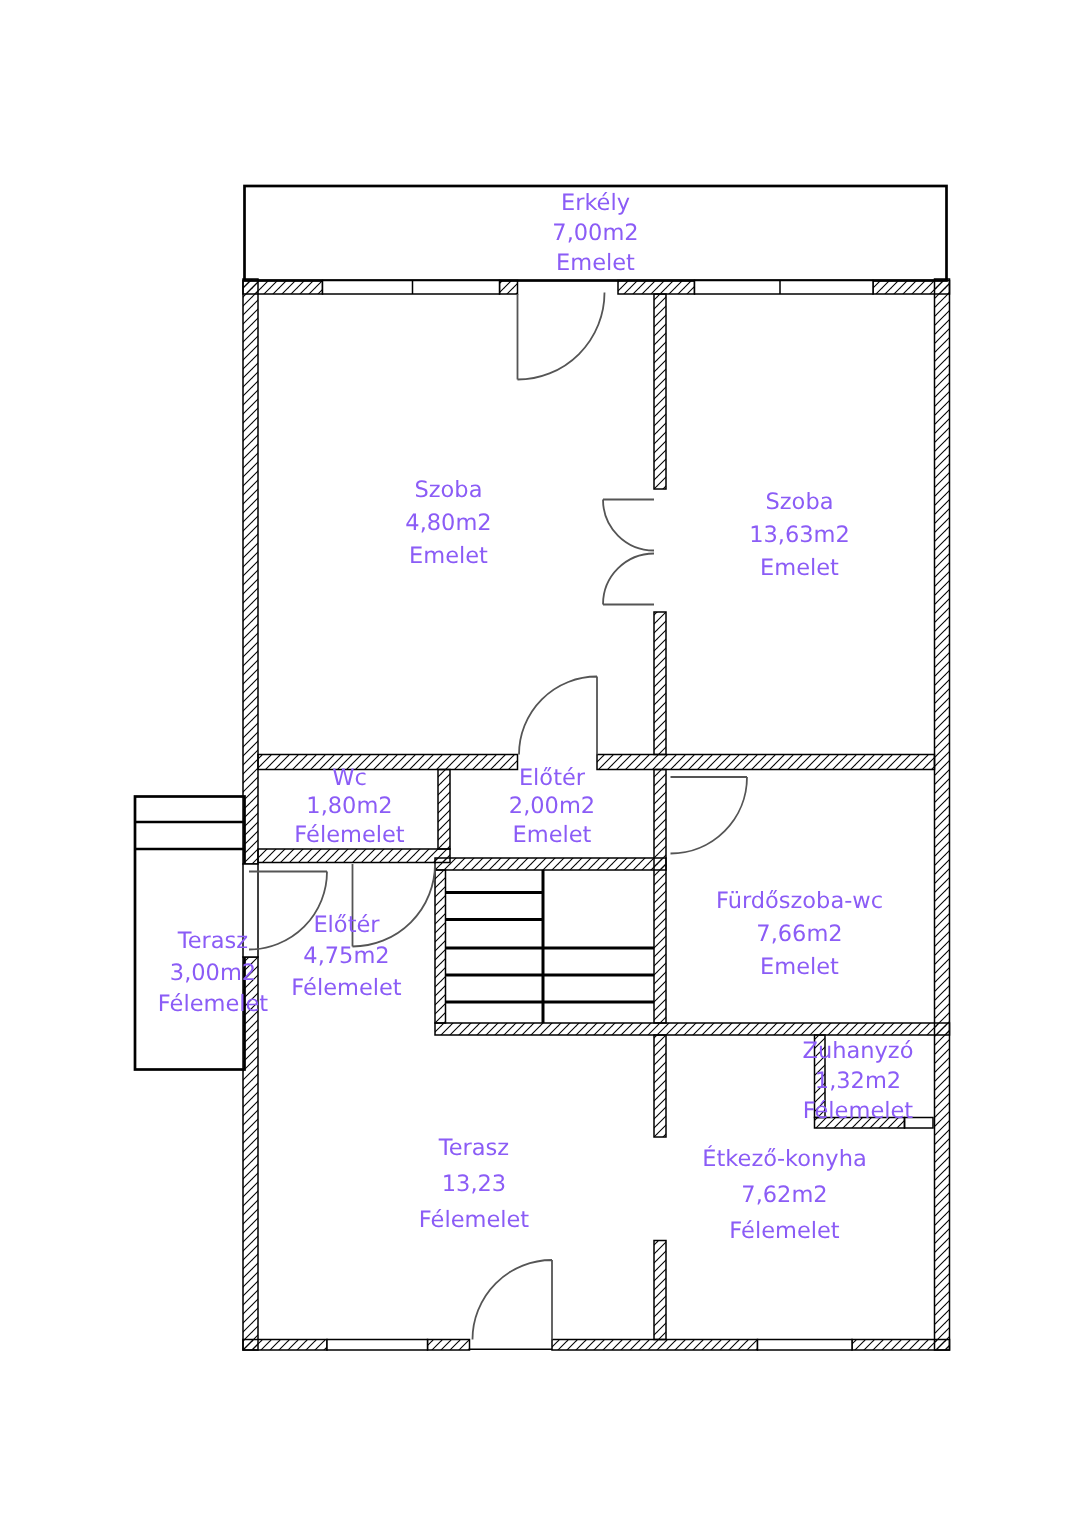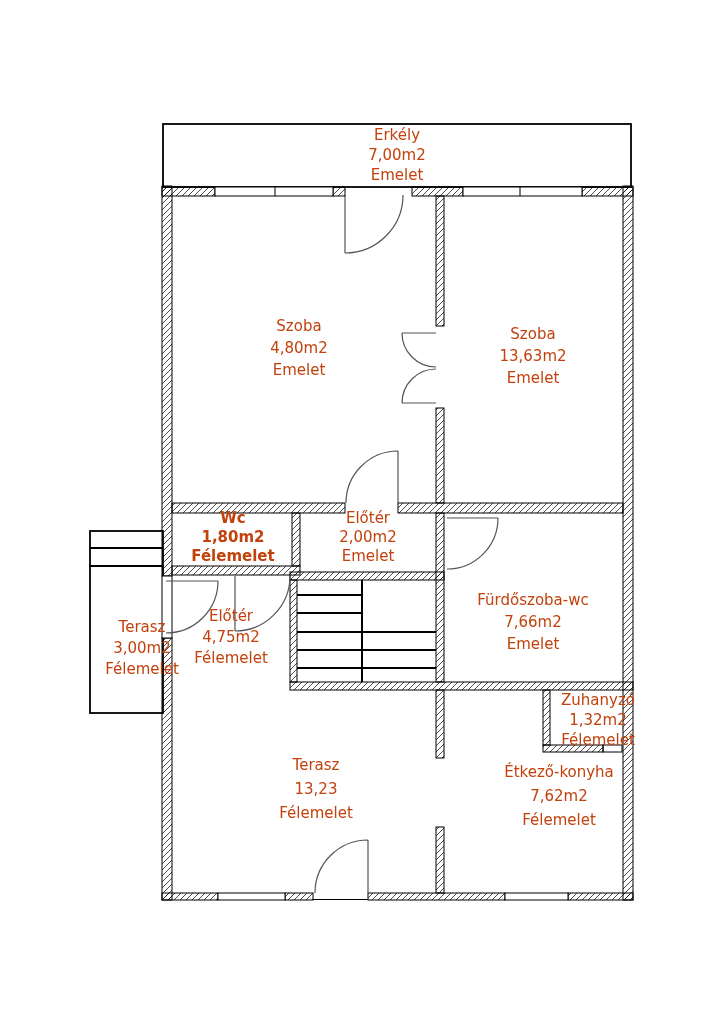--- a/index.html
+++ b/index.html
@@ -3,21 +3,21 @@
 <meta charset="utf-8">
 <style>
   html,body{margin:0;padding:0;background:#ffffff;}
   #canvas{
     position:relative;width:723px;height:1024px;background:#ffffff;overflow:hidden;
     font-family:"DejaVu Sans",sans-serif;
   }
   #plan-svg{position:absolute;left:0;top:0;}
   .room-label{
     position:absolute;transform:translateX(-50%);
-    text-align:center;color:#c2410c;font-size:15px;white-space:nowrap;z-index:5;
+    text-align:center;color:#8b5cf6;font-size:15px;white-space:nowrap;z-index:5;
   }
 </style>
 </head>
 <body>
 
 <div id="canvas">
 
   <svg id="plan-svg" width="723" height="1024" viewBox="0 0 723 1024">
     <defs>
       <pattern id="hatch" width="6" height="6" patternUnits="userSpaceOnUse">
@@ -106,21 +106,21 @@
     <div>4,80m2</div>
     <div>Emelet</div>
   </div>
 
   <div class="room-label" style="left:533px;top:323px;line-height:22px;">
     <div>Szoba</div>
     <div>13,63m2</div>
     <div>Emelet</div>
   </div>
 
-  <div class="room-label" style="left:233px;top:509px;line-height:19px;font-weight:bold;">
+  <div class="room-label" style="left:233px;top:509px;line-height:19px;">
     <div>Wc</div>
     <div>1,80m2</div>
     <div>Félemelet</div>
   </div>
 
   <div class="room-label" style="left:368px;top:509px;line-height:19px;">
     <div>Előtér</div>
     <div>2,00m2</div>
     <div>Emelet</div>
   </div>
@@ -136,31 +136,31 @@
     <div>4,75m2</div>
     <div>Félemelet</div>
   </div>
 
   <div class="room-label" style="left:142px;top:617px;line-height:21px;">
     <div>Terasz</div>
     <div>3,00m2</div>
     <div>Félemelet</div>
   </div>
 
-  <div class="room-label" style="left:598px;top:690px;line-height:20px;text-align:center;">
+  <div class="room-label" style="left:572px;top:690px;line-height:20px;text-align:center;">
     <div>Zuhanyzó</div>
     <div>1,32m2</div>
     <div>Félemelet</div>
   </div>
 
   <div class="room-label" style="left:316px;top:753px;line-height:24px;">
     <div>Terasz</div>
     <div>13,23</div>
     <div>Félemelet</div>
   </div>
 
-  <div class="room-label" style="left:523px;top:760px;line-height:24px;margin-left:36px;">
+  <div class="room-label" style="left:523px;top:760px;line-height:24px;">
     <div>Étkező-konyha</div>
     <div>7,62m2</div>
     <div>Félemelet</div>
   </div>
 
 </div>
 
 </body></html>

